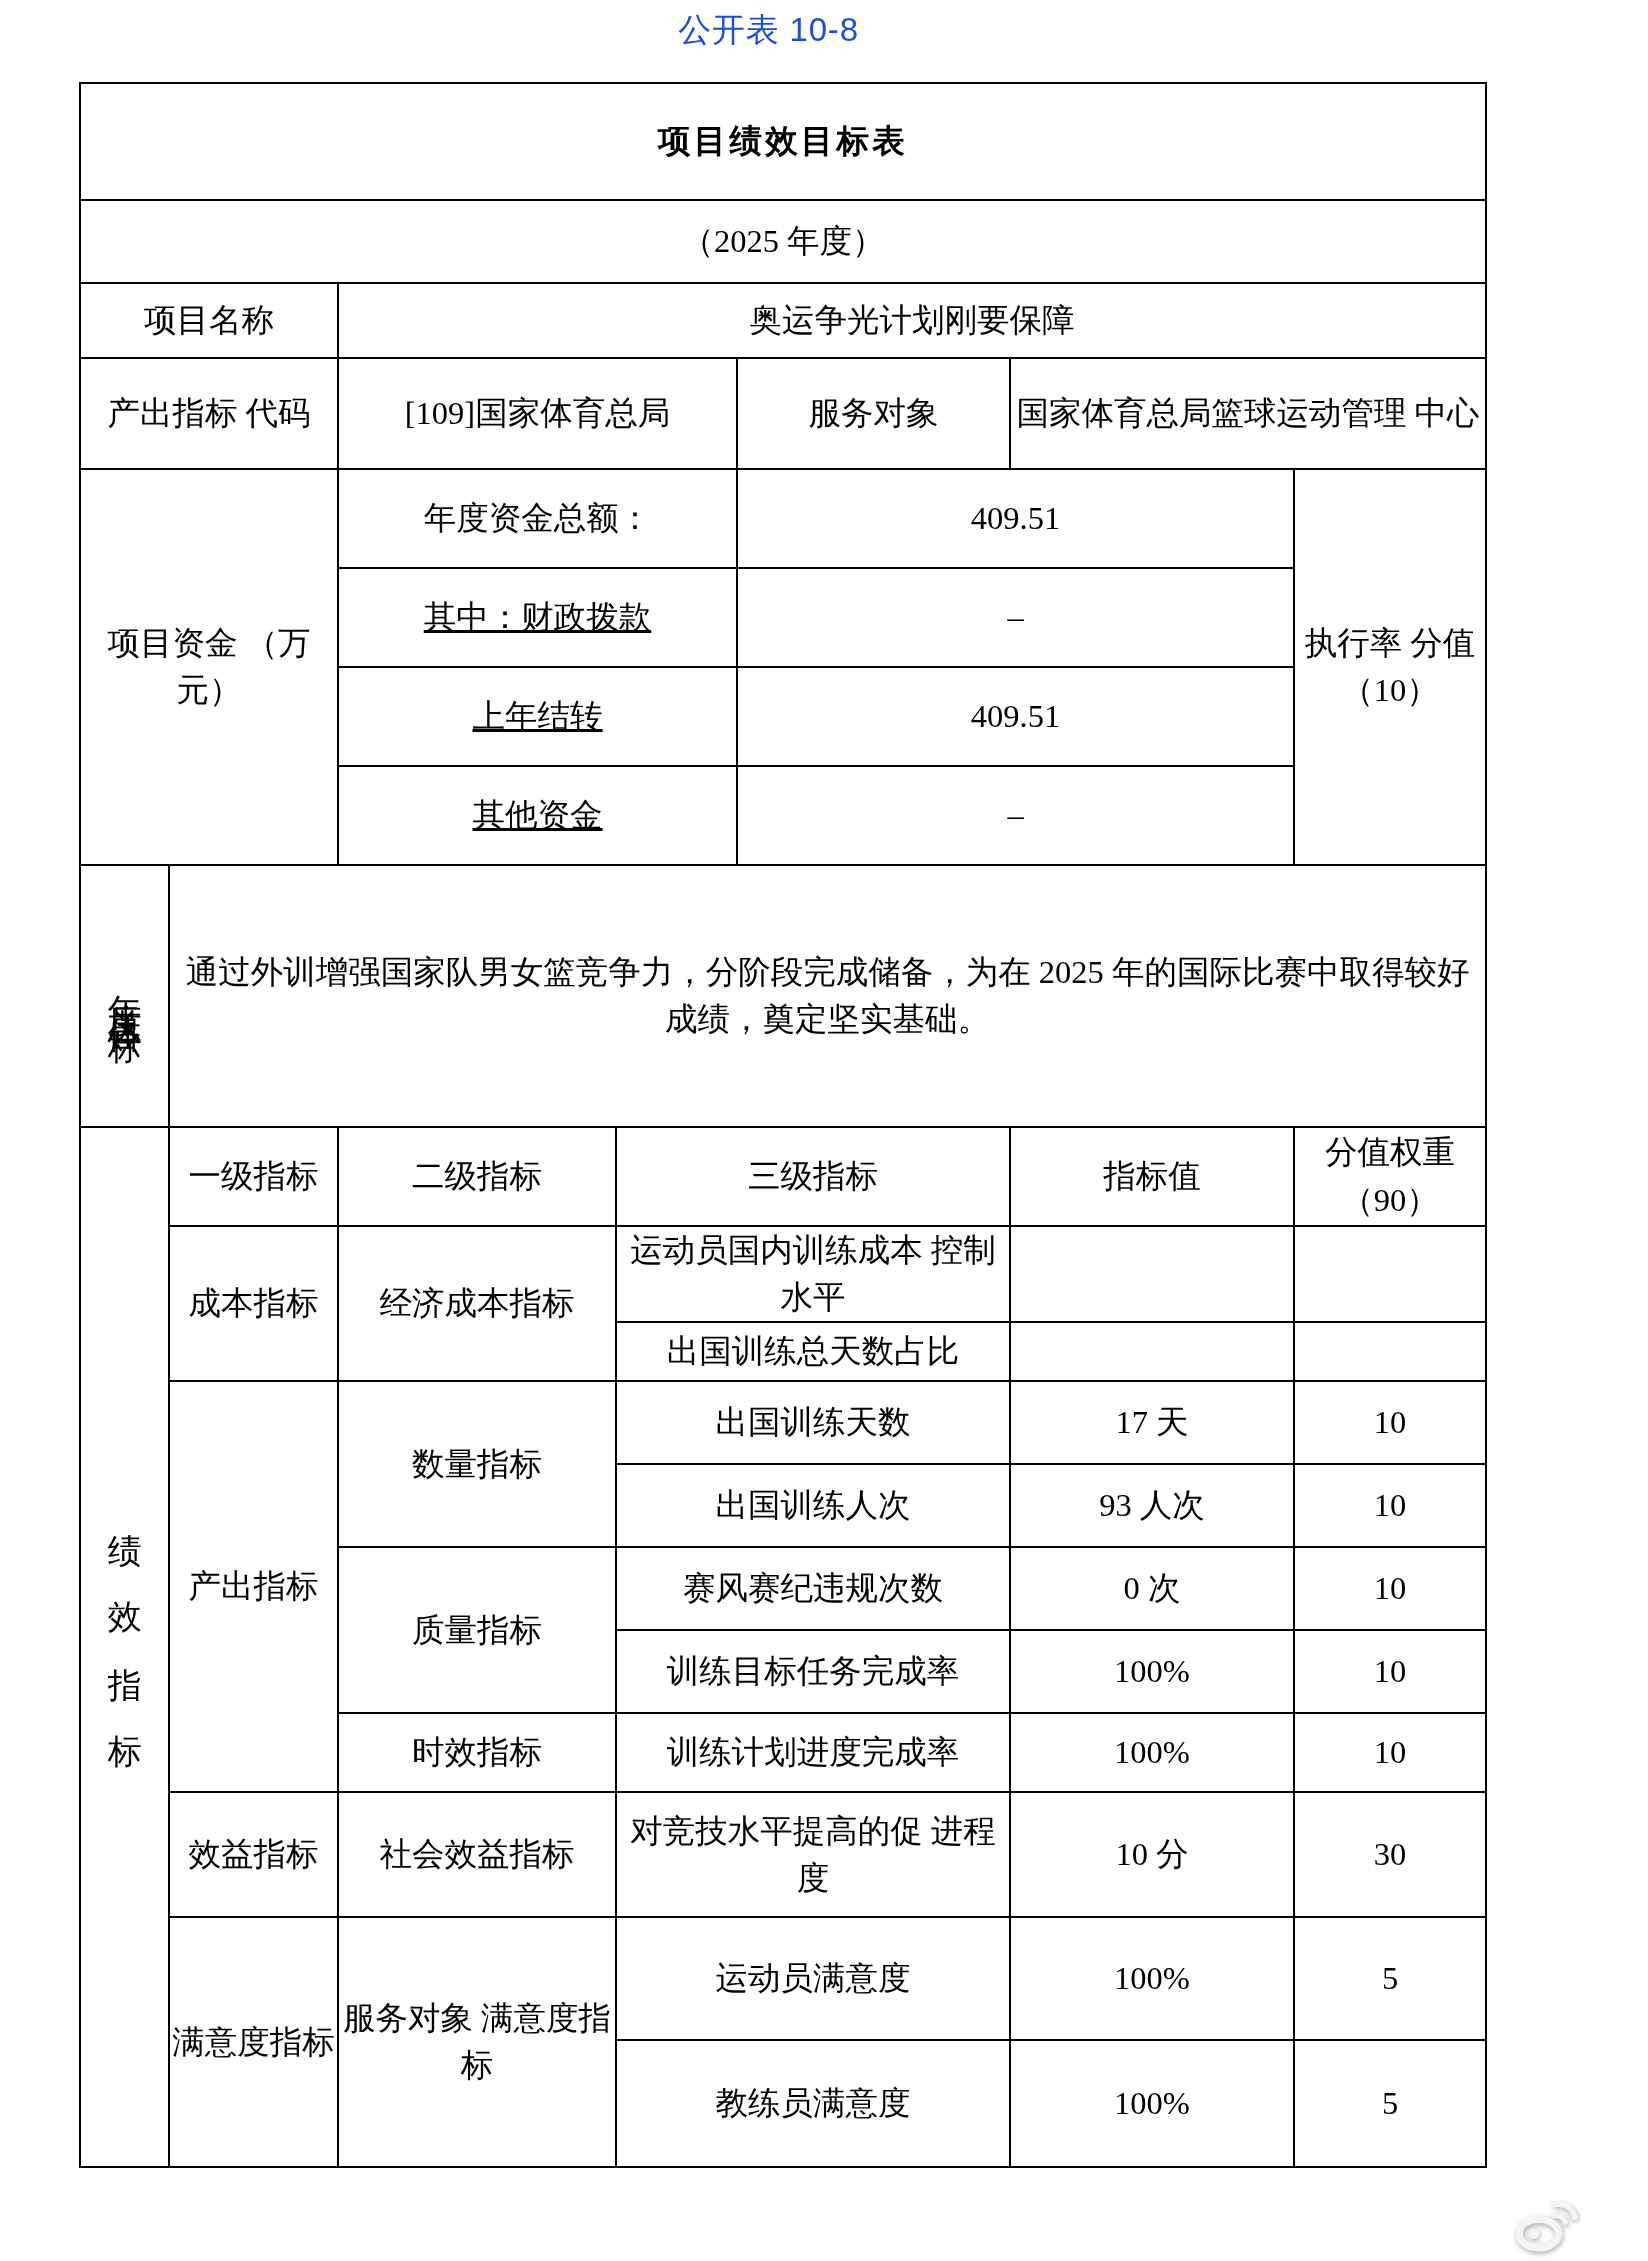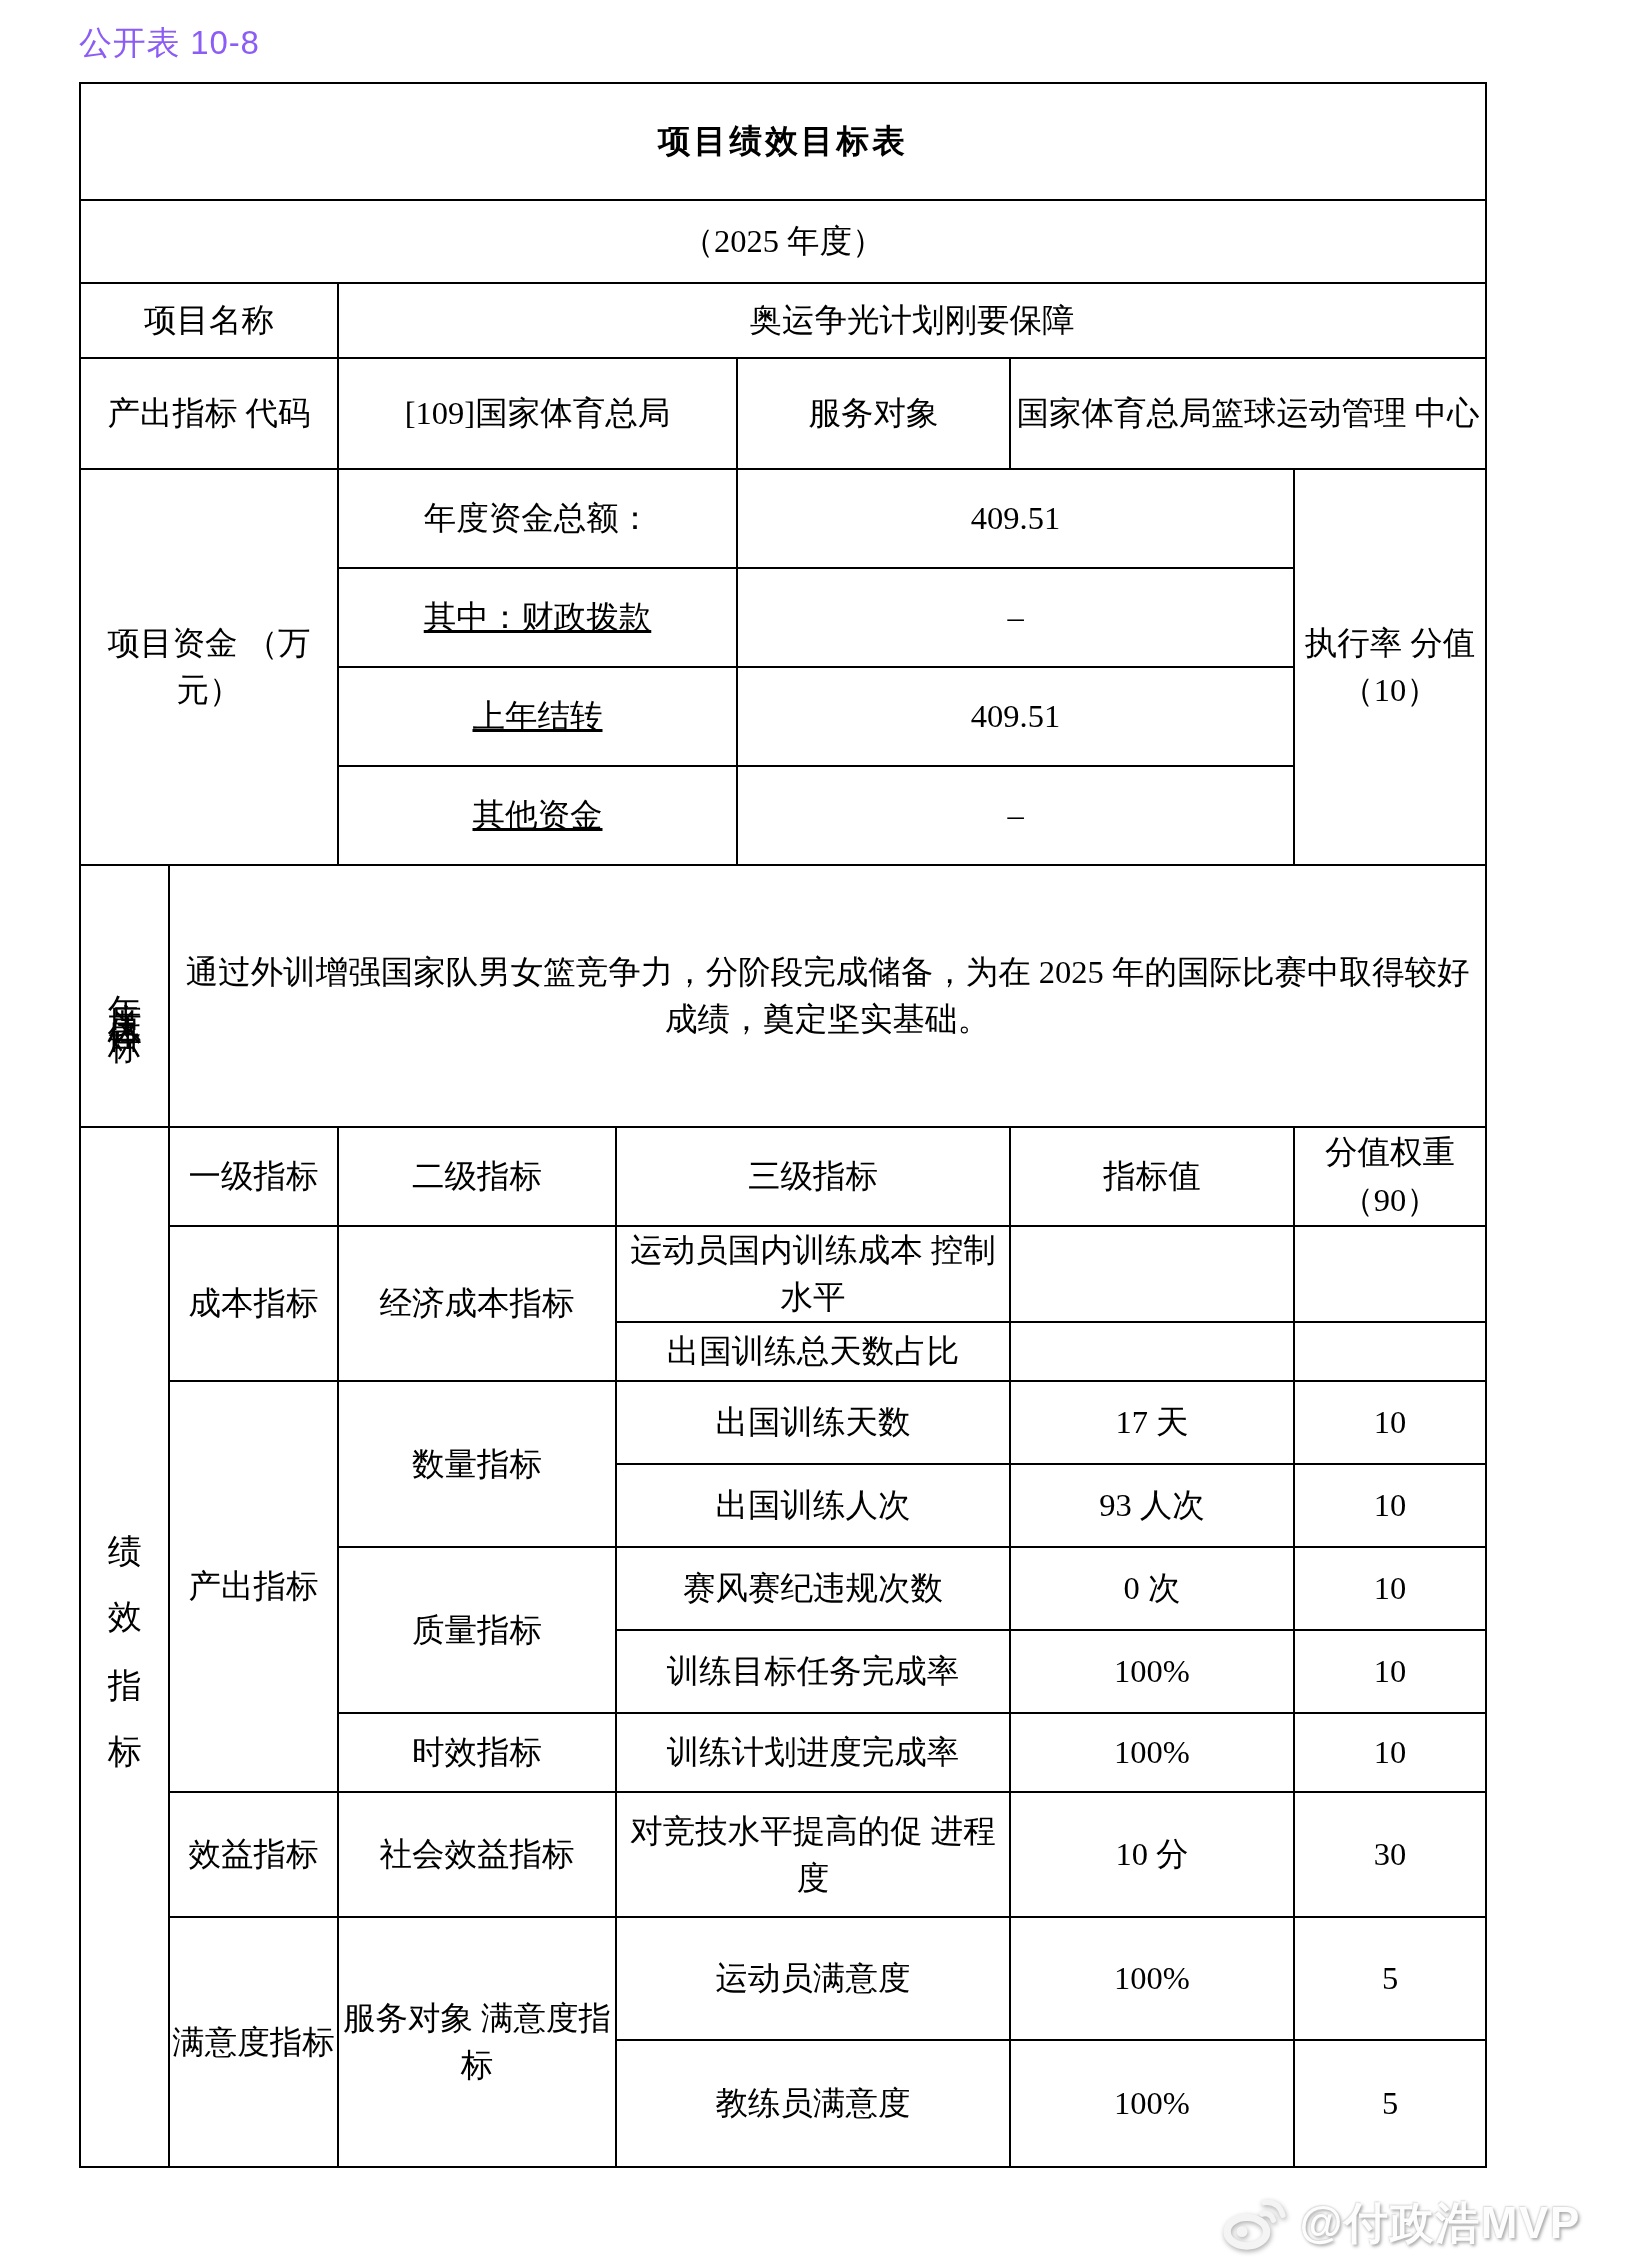--- a/index.html
+++ b/index.html
@@ -1,23 +1,23 @@
 <!DOCTYPE html>
 <html style="font-size:12.7px"><head>
 <meta charset="utf-8">
 <style>
   html,body{margin:0;padding:0;}
   body{
     width:1649px;height:2261px;background:#ffffff;position:relative;
     font-family:"Liberation Serif","DejaVu Serif",serif;color:#000;
   }
   .doc-tag{
-    position:absolute;top:21px;left:79px;width:1379px;
-    text-align:left;font-family:"Liberation Sans","DejaVu Sans",sans-serif;
-    font-size:33px;font-weight:500;color:#8b5cf6;letter-spacing:0.8px;
+    position:absolute;top:8px;left:79px;width:1379px;
+    text-align:center;font-family:"Liberation Sans","DejaVu Sans",sans-serif;
+    font-size:33px;font-weight:500;color:#1d4ed8;letter-spacing:0.8px;
   }
   table.main{
     position:absolute;left:79px;top:82px;width:1406px;
     border-collapse:collapse;table-layout:fixed;
   }
   table.main td{
     border:2.4px solid #000;font-size:32.5px;line-height:1.45;
     text-align:center;vertical-align:middle;padding:0;overflow:hidden;
   }
   td.graybottom{border-bottom:2.4px solid #8a8a8a;}
@@ -178,15 +178,14 @@
 </tbody>
   </table>
 
 <div class="watermark">
   <svg class="wm-icon" width="68" height="55" viewBox="0 0 100 80" xmlns="http://www.w3.org/2000/svg">
     <ellipse cx="38" cy="52" rx="29" ry="21" fill="none" stroke="#f4f4f4" stroke-width="11"></ellipse>
     <circle cx="31" cy="52" r="8" fill="#f4f4f4"></circle>
     <path d="M60 26 Q73 23 77 35" fill="none" stroke="#f4f4f4" stroke-width="8" stroke-linecap="round"></path>
     <path d="M63 9 Q85 6 91 28" fill="none" stroke="#f4f4f4" stroke-width="8" stroke-linecap="round"></path>
   </svg>
-  <span class="wm-text">@付政浩MVP</span>
 </div>
 
 
 </body></html>

